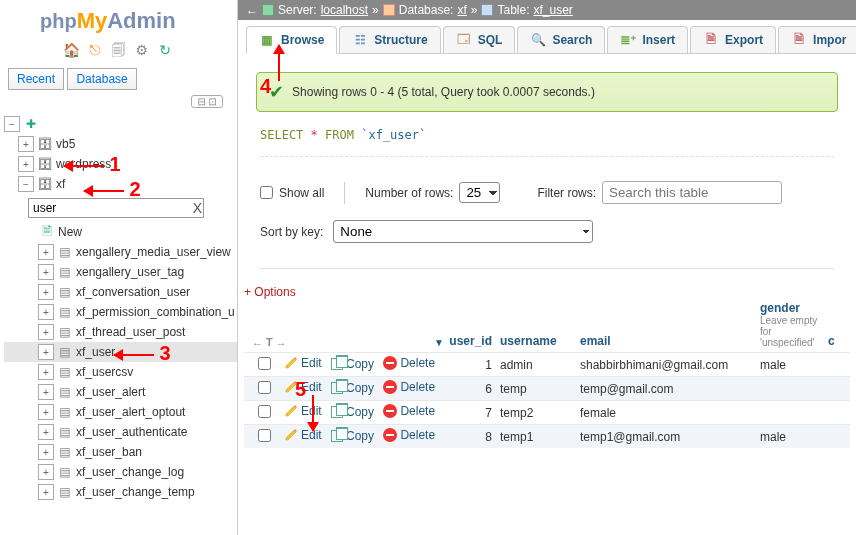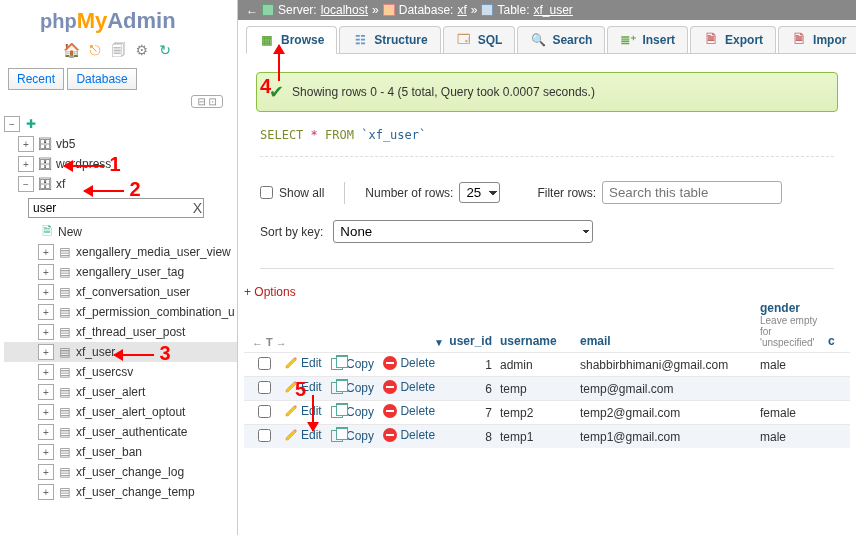--- a/index.html
+++ b/index.html
@@ -356,21 +356,20 @@
      <div style="width:160px">
        <span class="action-link"><svg class="pencil-svg" width="14" height="14">
                   <polygon points="2,12 4,12 12,4 10,2 2,10" fill="#f4c430" stroke="#c90" stroke-width="0.5"></polygon>
                   <polygon points="10,2 12,4 13,3 11,1" fill="#e88"></polygon>
                 </svg> Edit</span>
        <span class="action-link"><span class="copy-icon"></span> Copy</span>
        <span class="action-link"><span class="delete-icon"></span> Delete</span>
      </div>
      <div class="grid-col-id cell">7</div>
      <div class="grid-col-user cell">temp2</div>
-     <div class="grid-col-email cell">temp2@gmail.com</div>
      <div class="grid-col-gender cell">female</div>
    </div>
           <div class="grid-row alt">
      <div class="chk"><input type="checkbox" style=""></div>
      <div style="width:160px">
        <span class="action-link"><svg class="pencil-svg" width="14" height="14">
                   <polygon points="2,12 4,12 12,4 10,2 2,10" fill="#f4c430" stroke="#c90" stroke-width="0.5"></polygon>
                   <polygon points="10,2 12,4 13,3 11,1" fill="#e88"></polygon>
                 </svg> Edit</span>
        <span class="action-link"><span class="copy-icon"></span> Copy</span>

